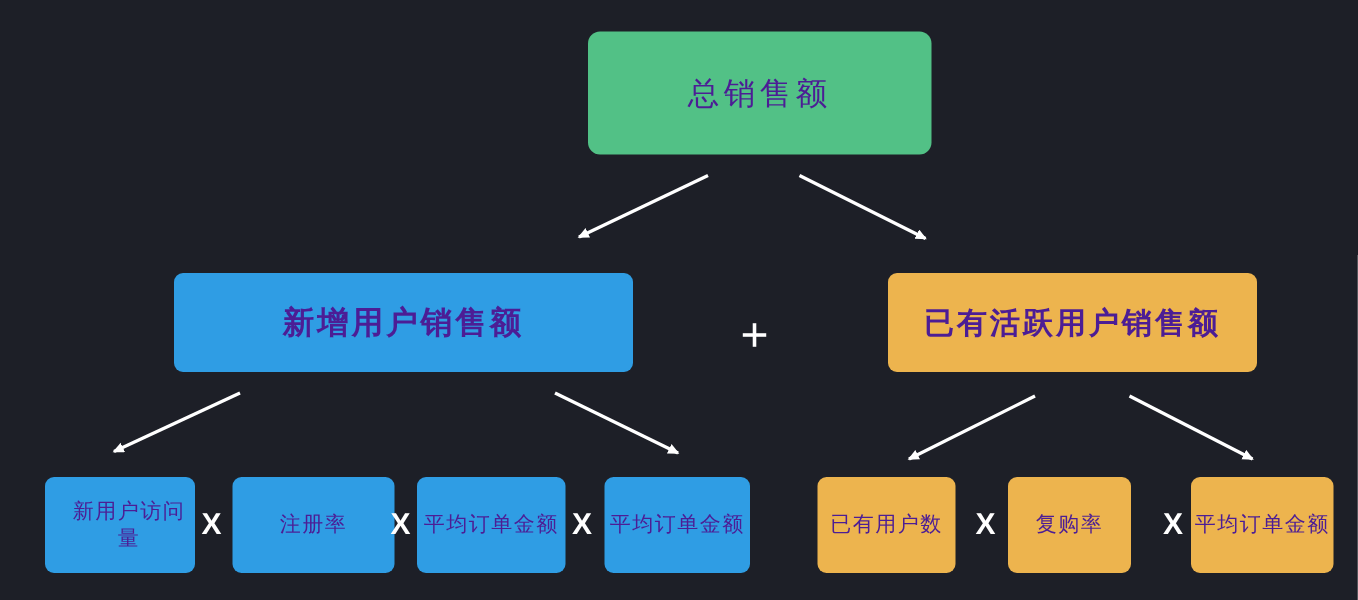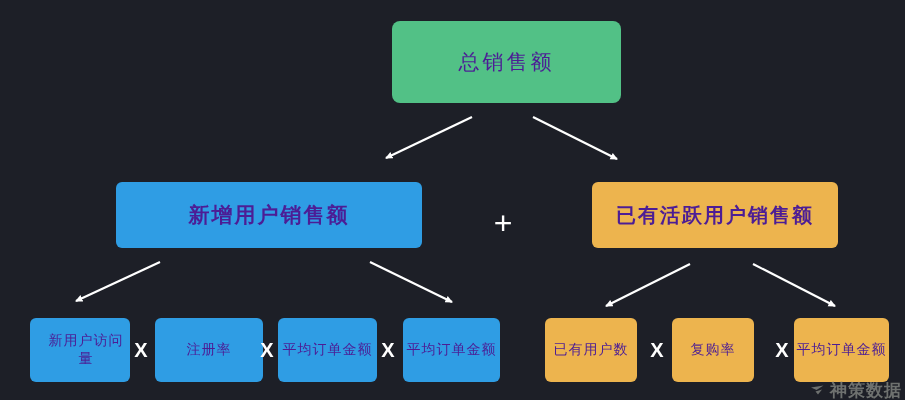--- a/index.html
+++ b/index.html
@@ -149,21 +149,14 @@
 
   <div class="node node-leaf" style="left: 672px; width: 82px; background-color: rgb(237, 180, 78);">
     <span>复购率</span>
   </div>
   <span class="op op-times" style="left:782px;">X</span>
 
   <div class="node node-leaf" style="left: 794px; width: 95px; background-color: rgb(237, 180, 78);">
     <span>平均订单金额</span>
   </div>
 
-  <div class="watermark">
-    <svg class="watermark-icon" width="16" height="13" viewBox="0 0 16 13">
-      <path d="M1 2.5 L13.5 0.5 L6.5 5 Z" fill="#6e716f"></path>
-      <path d="M5.5 6.5 L12 4.5 L8 9.5 Z" fill="#6e716f"></path>
-    </svg>
-    <span class="watermark-text">神策数据</span>
-  </div>
 
 </div>
 
 </body></html>

